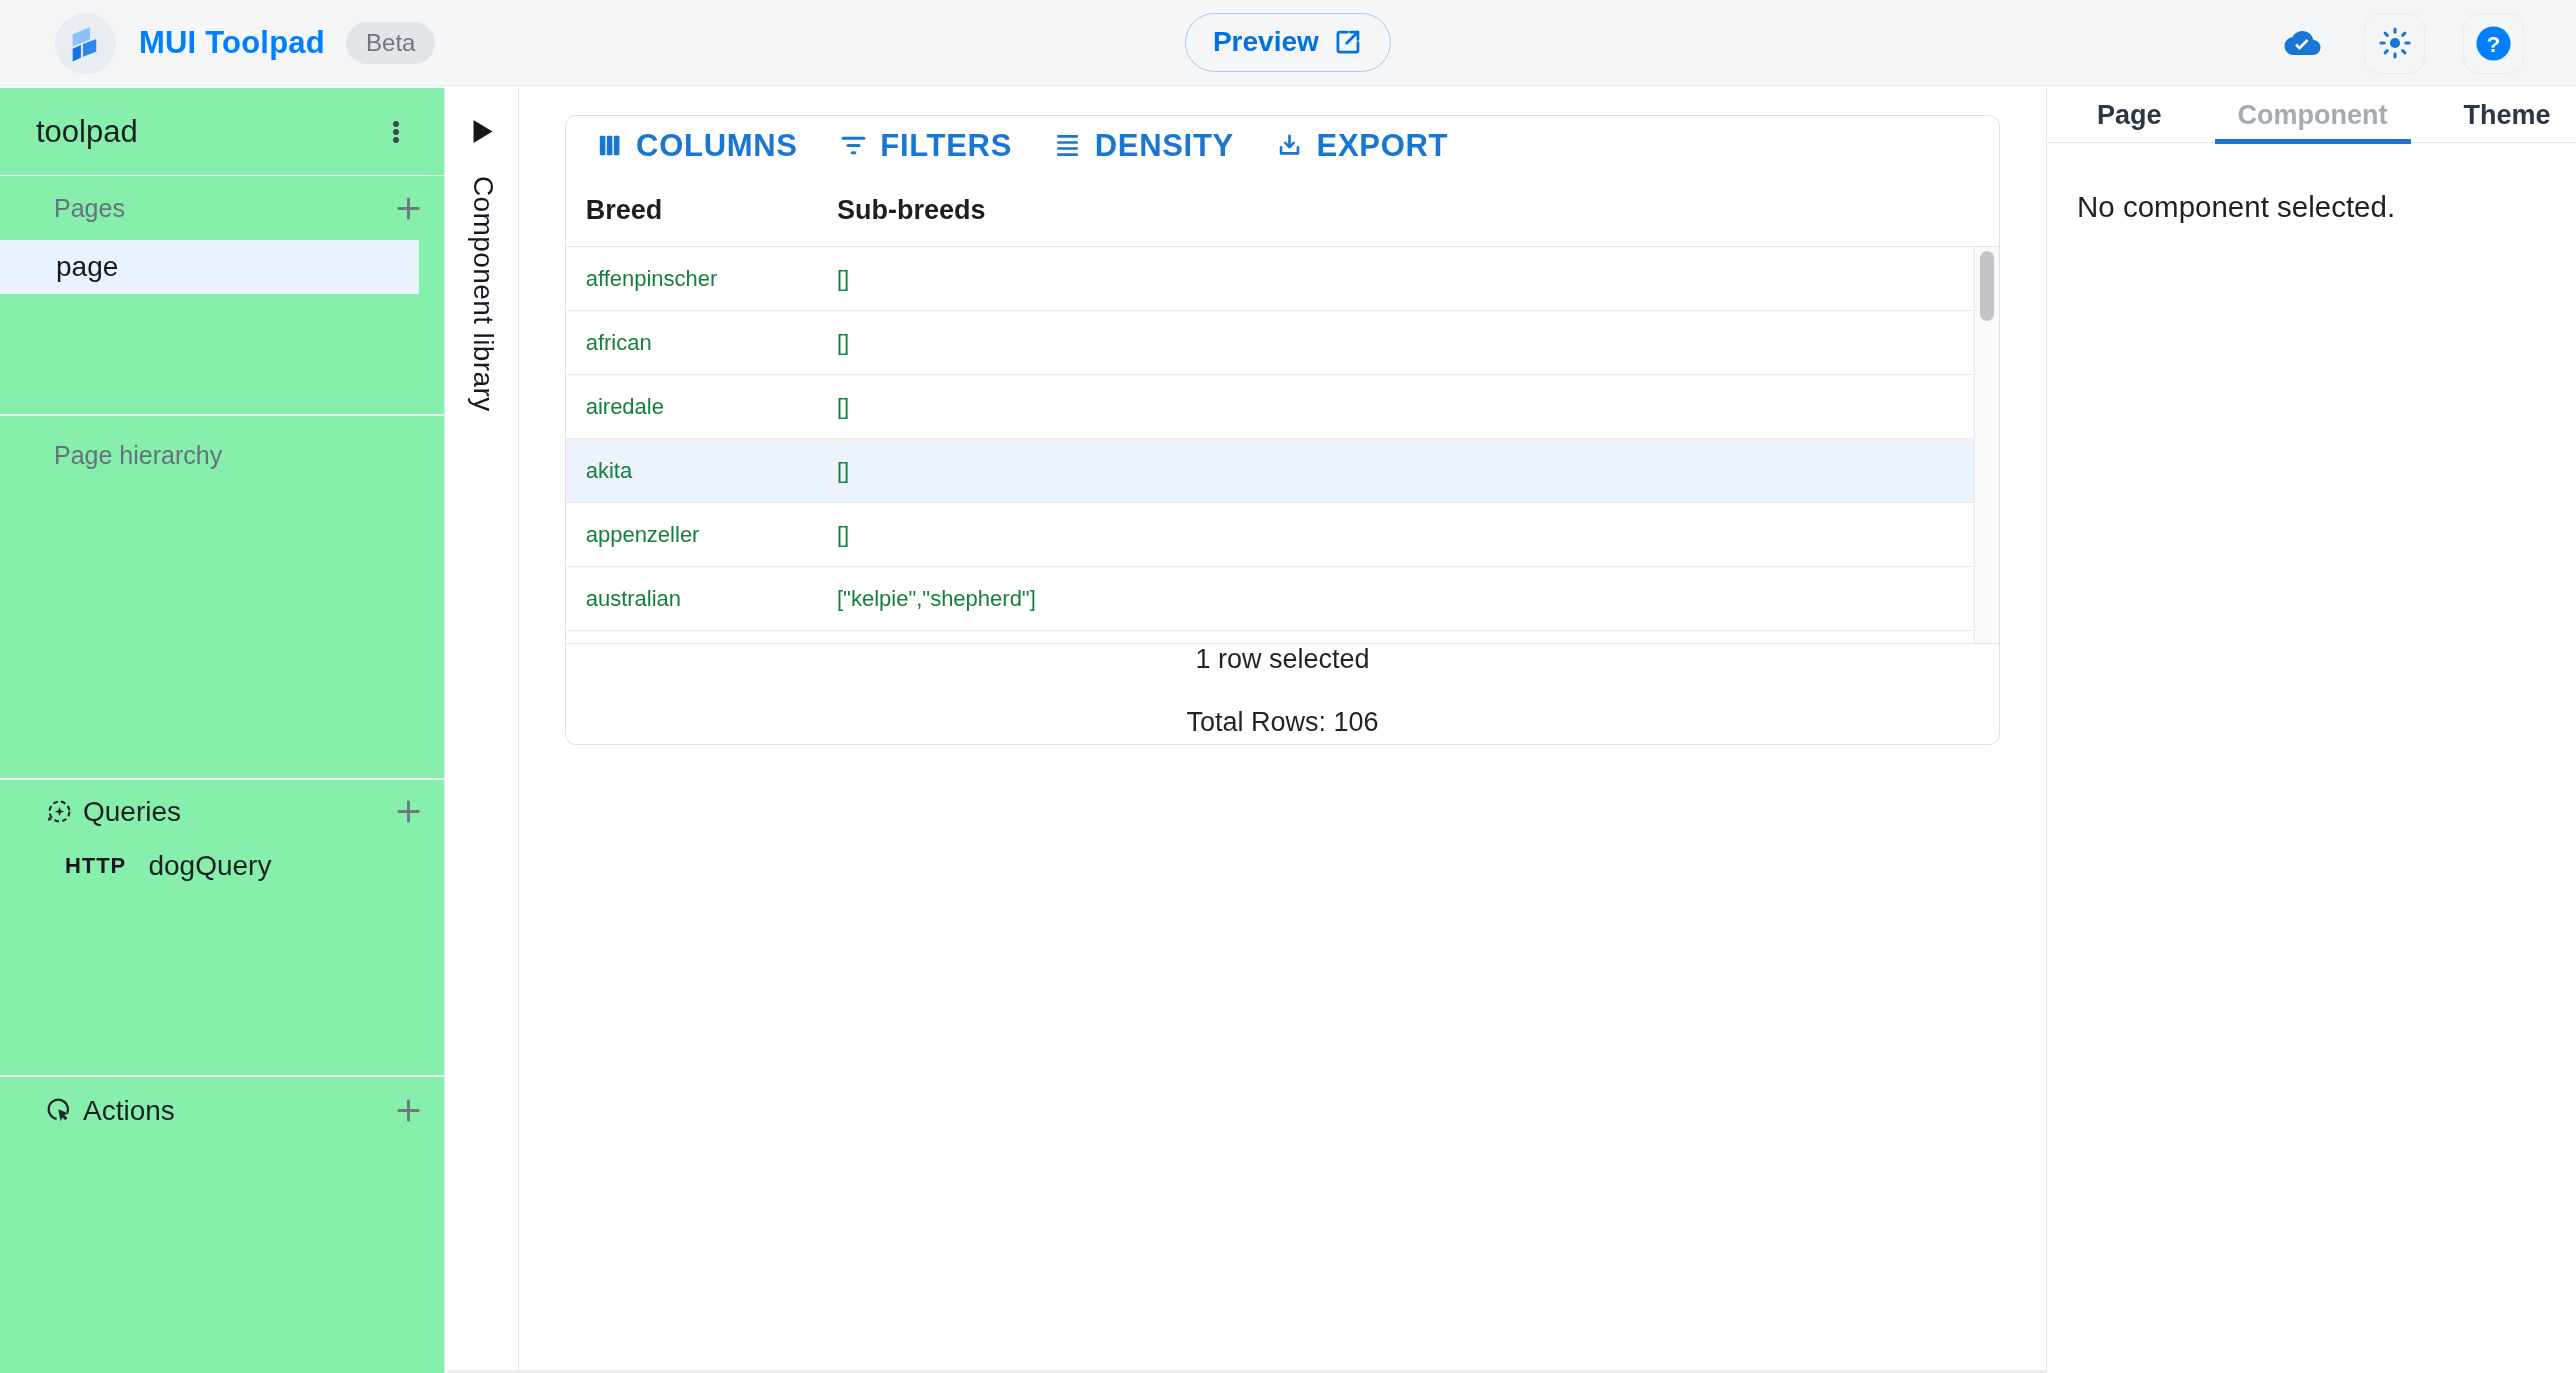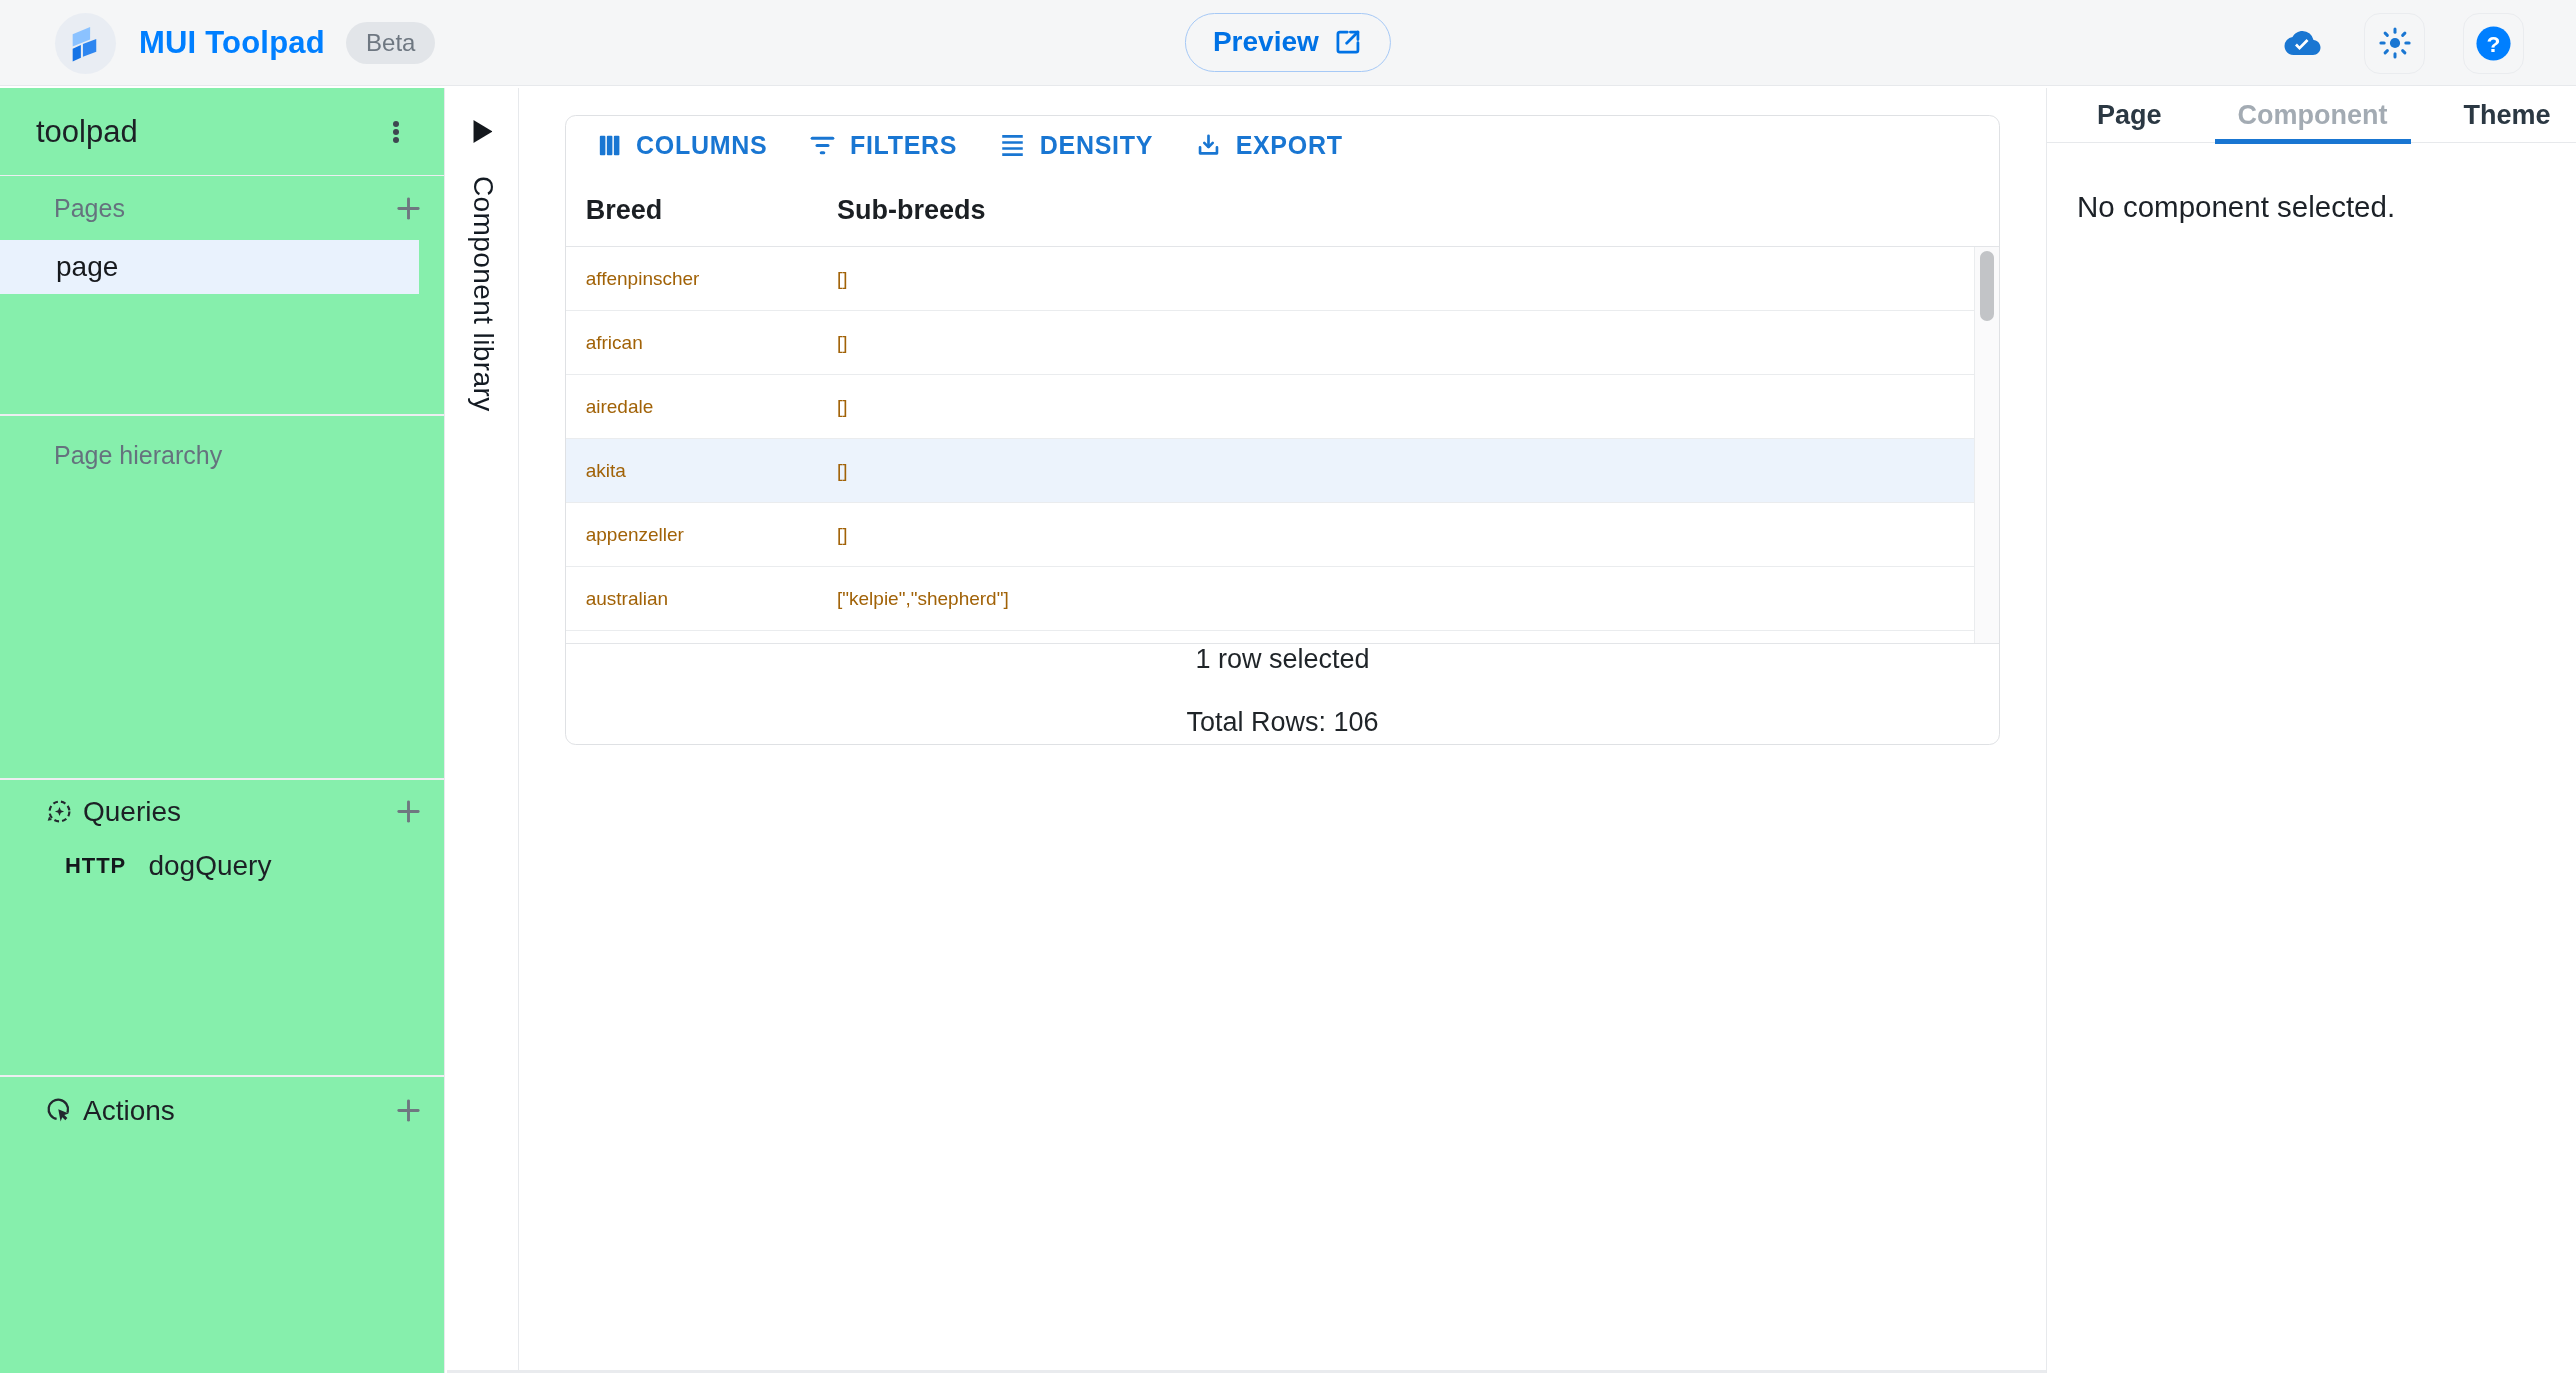--- a/index.html
+++ b/index.html
@@ -63,29 +63,29 @@
   
   .strip .chev { position:absolute; left:50%; transform:translateX(-50%); top:32px; cursor:pointer; }
   .vlabel { position:absolute; left:50%; transform:translateX(-50%); top:88px;
             writing-mode:vertical-rl; font-size:28px; color:#131A22; letter-spacing:0.4px; white-space:nowrap; }
 
   
   .card { position:absolute; left:44px; top:27px; width:1435px; height:630px; background:#fff;
           border:1.8px solid #DFE1E4; border-radius:10.7px; overflow:hidden; }
   .gtoolbar { height:59px; display:flex; align-items:center; padding-left:14.3px; gap:12.5px; }
   .tbtn { display:flex; align-items:center; gap:12.5px; padding:7.2px 14.3px; border:none; background:transparent; cursor:pointer; }
-  .tbtn span { color:#1976D2; font-size:25px; font-weight:bold; letter-spacing:0.7px; }
+  .tbtn span { color:#1976D2; font-size:31px; font-weight:bold; letter-spacing:0.7px; }
   .colheaders { height:72px; border-bottom:1.8px solid #E3E5E8; display:flex; align-items:center; }
   .cell-breed { flex:0 0 271px; padding-left:19.7px; }
   .cell-sub { flex:1; }
   .colheaders .cell-breed, .colheaders .cell-sub { font-size:27px; font-weight:bold; color:#1B1F23; }
   .viewport { position:relative; height:396px; }
   .rows-area { position:absolute; left:0; top:0; right:25px; }
   .grow { height:64px; display:flex; align-items:center; border-bottom:1.8px solid #EAECEE; cursor:pointer; }
-  .grow .cell-breed, .grow .cell-sub { font-size:19px; color:#a16207; }
+  .grow .cell-breed, .grow .cell-sub { font-size:22px; color:#15803d; }
   .grow.selected { background:#ECF3FC; }
   .partial-row { height:9.8px; background:#fff; }
   .gutter { position:absolute; right:0; top:0; bottom:0; width:25px; background:#FAFAFB;
             border-left:1.8px solid #EAECEE; }
   .thumb { position:absolute; left:4.5px; top:3.6px; width:14.3px; height:70px; background:#C2C4C7; border-radius:7.2px; }
   .gfooter { height:95px; border-top:1.8px solid #E3E5E8; display:flex; align-items:center;
              justify-content:space-between; padding:0 30px;flex-direction:column; }
   .gfooter div { font-size:27px; color:#1F2428; }
 
   

